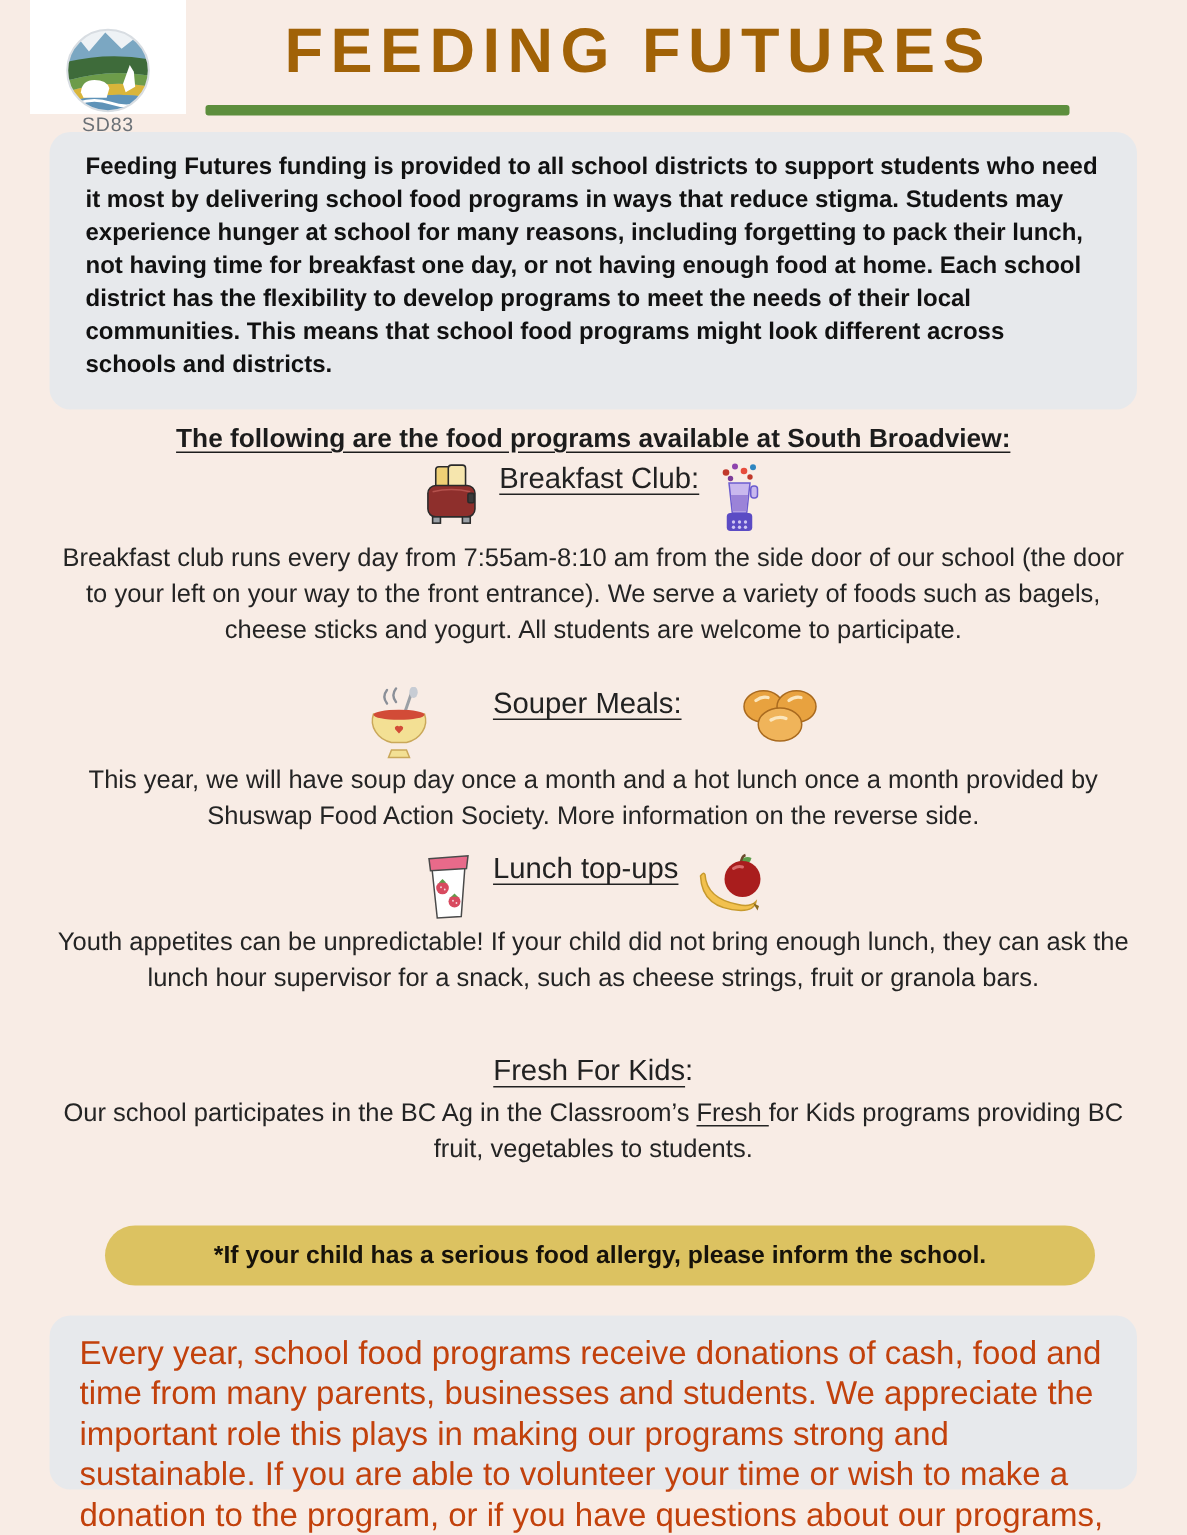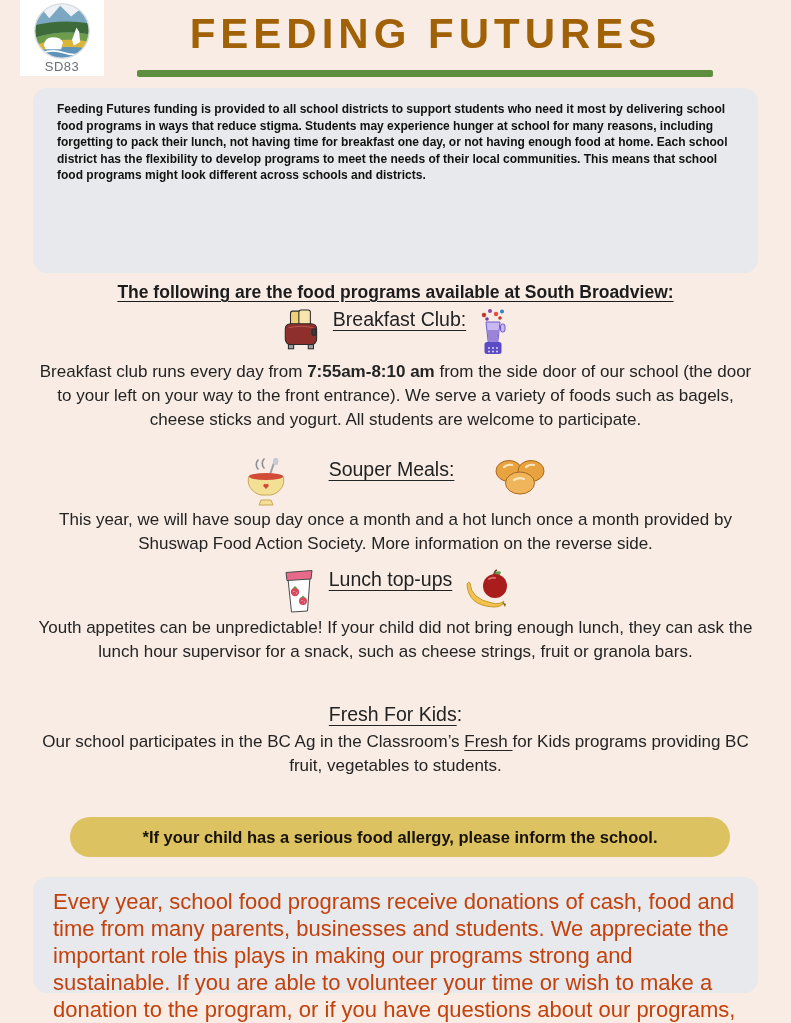--- a/index.html
+++ b/index.html
@@ -7,63 +7,63 @@
   body {
     font-family:"Liberation Sans", sans-serif;
     background:#f8ece5;
     color:#1c1c1c;
     overflow:hidden;
   }
   .page { position:relative; width:791px; height:1023px; background:#f8ece5; }
 
   
   .logo-box {
-    position:absolute; left:20px; top:0; width:84px; height:76px;
+    position:absolute; left:20px; top:0; width:104px; height:76px;
     background:#ffffff; display:flex; flex-direction:column;
-    align-items:center; justify-content:flex-start; padding-top:2px;
+    align-items:center; justify-content:flex-start; padding-top:18px;
   }
   .logo-caption { font-size:13px; color:#6a7076; letter-spacing:.5px; margin-top:-1px; }
   .page-title {
     position:absolute; left:138px; top:10px; width:575px;
     text-align:center; font-size:42px; font-weight:bold;
     letter-spacing:5px; color:#a16207;
   }
   .green-bar {
     position:absolute; left:137px; top:70px; width:576px; height:7px;
     background:#5d8e3d; border-radius:2px;
   }
 
   
   .panel {
     position:absolute; left:33px; width:725px;
     background:#e7e9ec; border-radius:14px;
   }
   .intro-panel { top:88px; height:185px; padding:13px 24px; }
   .intro-panel p {
-    font-weight:bold; font-size:12px; line-height:1.38; color:#111;
+    font-weight:bold; font-size:16px; line-height:1.38; color:#111;
   }
 
   .center-block { position:absolute; left:33px; width:725px; text-align:center; }
 
   .programs-heading {
     top:282px; font-weight:bold; font-size:17.5px;
     text-decoration:underline; text-underline-offset:3px;text-align:center;
   }
 
   .section-head {
     display:flex; align-items:flex-start; justify-content:center; gap:10px;
   }
   .head-label {
     font-size:19.5px; color:#222;
     text-decoration:underline; text-underline-offset:4px;
   }
   .icon { display:inline-flex; align-items:center; }
 
   .body-text { font-size:17px; line-height:1.42; color:#242424; }
-  .bold { font-weight:bold;text-align:center; }
+  .bold { font-weight:normal;text-align:center; }
   .u { text-decoration:underline; text-underline-offset:3px; }
 
   .breakfast-head { top:308px; }
   .breakfast-text { top:360px; }
   .souper-head    { top:458px;gap:39px; }
   .souper-text    { top:508px; }
   .lunch-head     { top:568px; }
   .lunch-text     { top:616px; }
   .fresh-head     { top:703px; }
   .fresh-text     { top:730px; }

